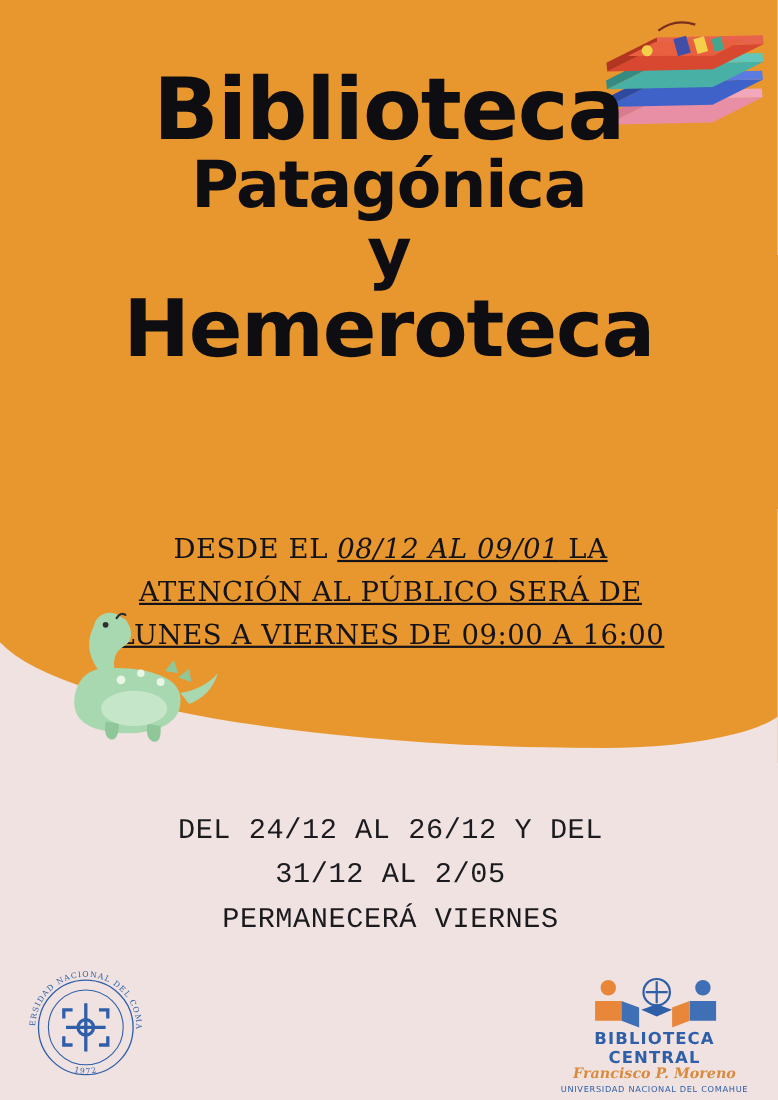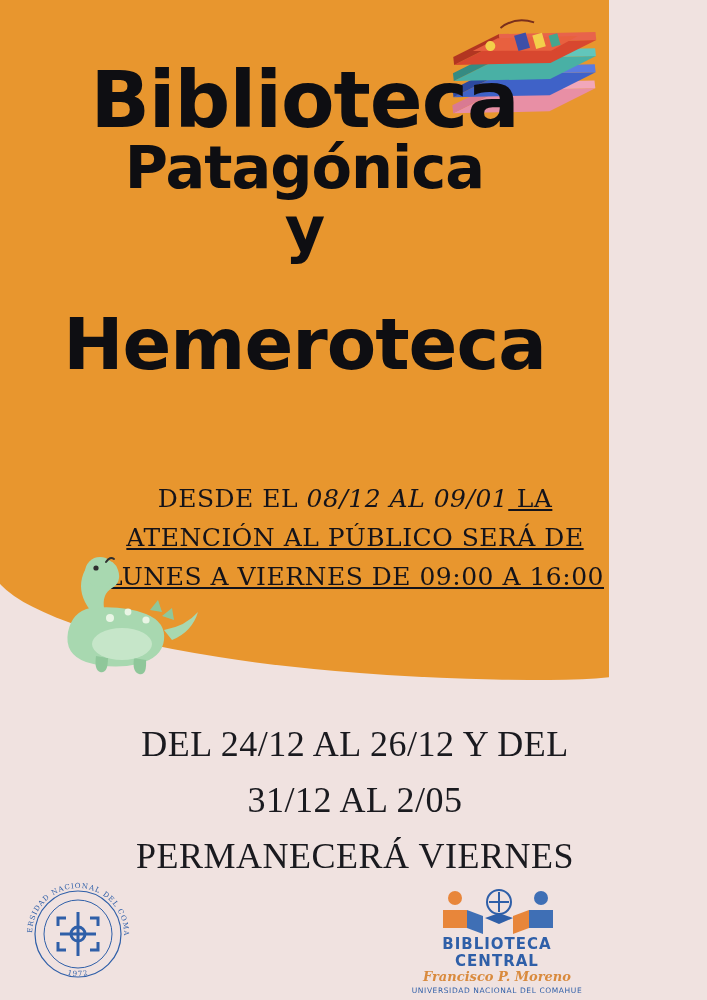--- a/index.html
+++ b/index.html
@@ -8,21 +8,21 @@
   }
   body {
     width: 707px;
     height: 1000px;
     overflow: hidden;
     font-family: "Liberation Sans", sans-serif;
     background: #f0e2e0;
   }
   .poster {
     position: relative;
-    width: 609px;
+    width: 707px;
     height: 1000px;
     overflow: hidden;
     background: #f0e2e0;
   }
   
   .orange-bg {
     position: absolute;
     left: -10px;
     top: -20px;
     width: 727px;
@@ -59,51 +59,51 @@
     font-size: 59px;
     line-height: 1.0;
   }
   .title-line3 {
     font-size: 62px;
     line-height: 1.05;
   }
   .title-line4 {
     font-size: 72px;
     line-height: 1.0;
-    margin-top: 45px;
   }
   
   .schedule {
     position: absolute;
     left: 95px;
     width: 520px;
     top: 480px;
     text-align: center;
     color: #14131a;
     font-family: "DejaVu Serif", serif;
     font-size: 25px;
     line-height: 1.55;
     letter-spacing: 0.5px;
   }
   .schedule .u {
     text-decoration: underline;
   }
   .schedule .hl {
+    text-decoration: underline;
     font-style: italic;
   }
   
   .closed {
     position: absolute;
     left: 80px;
     width: 550px;
-    top: 717px;
+    top: 735px;
     text-align: center;
     color: #1a1a1f;
-    font-family: Liberation Serif, serif;
-    font-size: 36px;
+    font-family: Liberation Mono, monospace;
+    font-size: 26px;
     line-height: 1.55;
     letter-spacing: 0.5px;
   }
 
   
   .dino {
     position: absolute;
     left: 30px;
     top: 548px;
     width: 175px;

